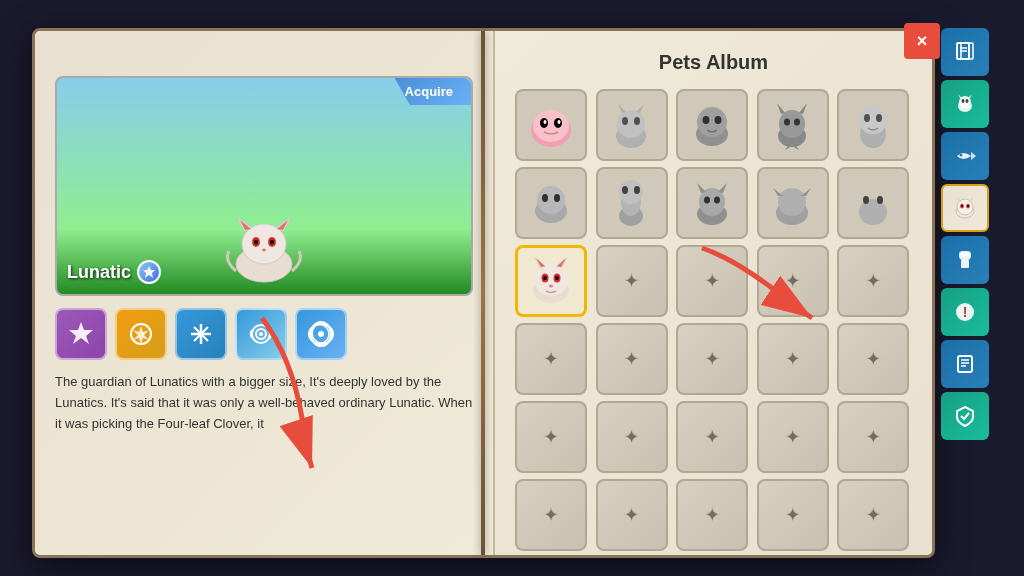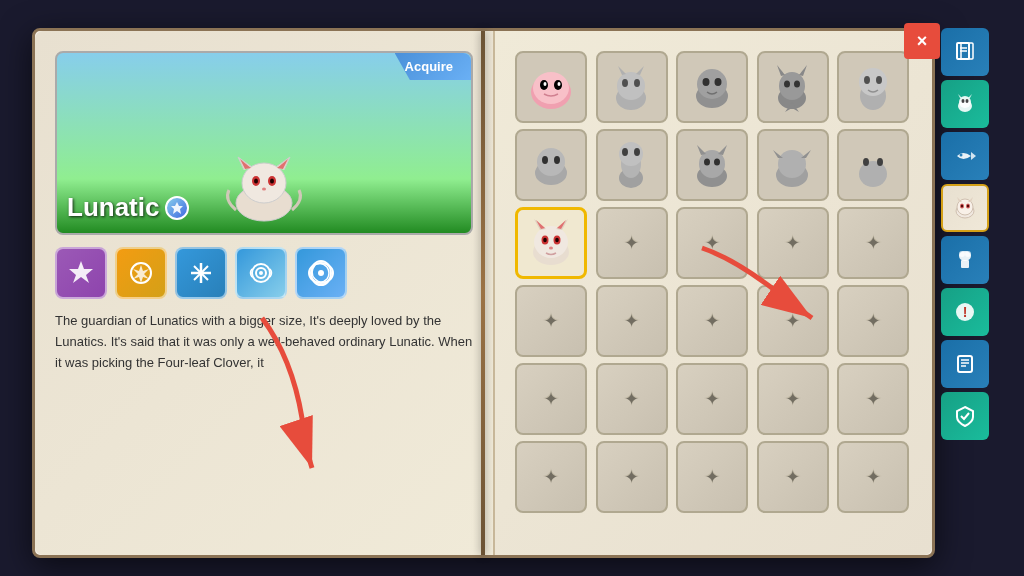--- a/index.html
+++ b/index.html
@@ -44,26 +44,27 @@
       padding: 20px;
       display: flex;
       flex-direction: column;
       gap: 12px;
       position: relative;
     }
 
     
     .pet-image-area {
       width: 100%;
-      height: 184px;
+      height: 220px;
       background: linear-gradient(180deg, #87CEEB 0%, #90EE90 70%, #228B22 100%);
       border-radius: 8px;
       position: relative;
       overflow: hidden;
       border: 2px solid #aaa;
+      margin-top: 25px;
     }
 
     .pet-image-area .acquired-badge {
       position: absolute;
       top: 0;
       right: 0;
       background: linear-gradient(135deg, #4a90d9, #6ab0f5);
       color: white;
       font-size: 13px;
       font-weight: bold;
@@ -77,21 +78,21 @@
       position: absolute;
       bottom: 10px;
       left: 10px;
       display: flex;
       align-items: center;
       gap: 6px;
     }
 
     .pet-name-text {
       color: white;
-      font-size: 26px;
+      font-size: 18px;
       font-weight: bold;
       text-shadow: 1px 1px 3px rgba(0,0,0,0.8);
     }
 
     .pet-type-icon {
       width: 24px;
       height: 24px;
       background: linear-gradient(135deg, #87CEEB, #4169E1);
       border-radius: 50%;
       border: 2px solid white;
@@ -367,20 +368,21 @@
             <circle cx="14" cy="14" r="3" fill="white"></circle>
           </svg>
         </div>
       </div>
 
       <div class="description">The guardian of Lunatics with a bigger size, It's deeply loved by the Lunatics. It's said that it was only a well-behaved ordinary Lunatic. When it was picking the Four-leaf Clover, it</div>
 
     </div>
 
     <div class="right-page">
+      <div class="album-title">Pets Album</div>
 
       <div class="pets-grid">
 
         <div class="pet-slot unlocked">
           <div style="width:60px;height:60px;display:flex;align-items:center;justify-content:center;">
 
             <svg width="55" height="55" viewBox="0 0 55 55">
               <ellipse cx="27" cy="32" rx="20" ry="17" fill="#f0a0b0"></ellipse>
               <ellipse cx="27" cy="28" rx="18" ry="16" fill="#f8c0c8"></ellipse>
               <ellipse cx="20" cy="25" rx="4" ry="5" fill="black"></ellipse>

